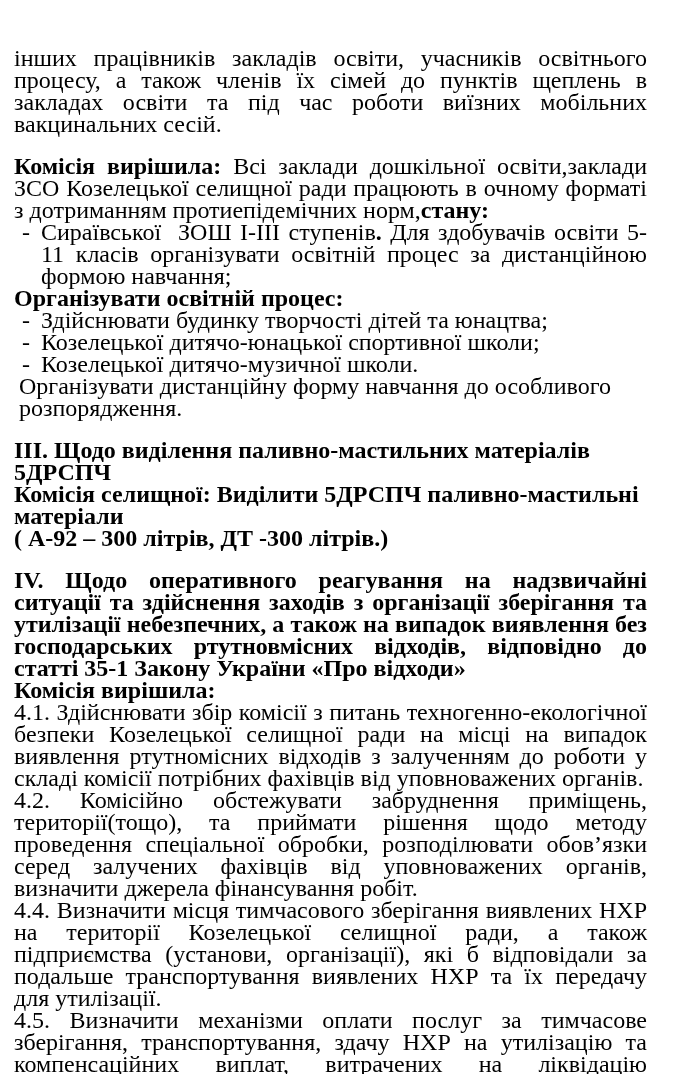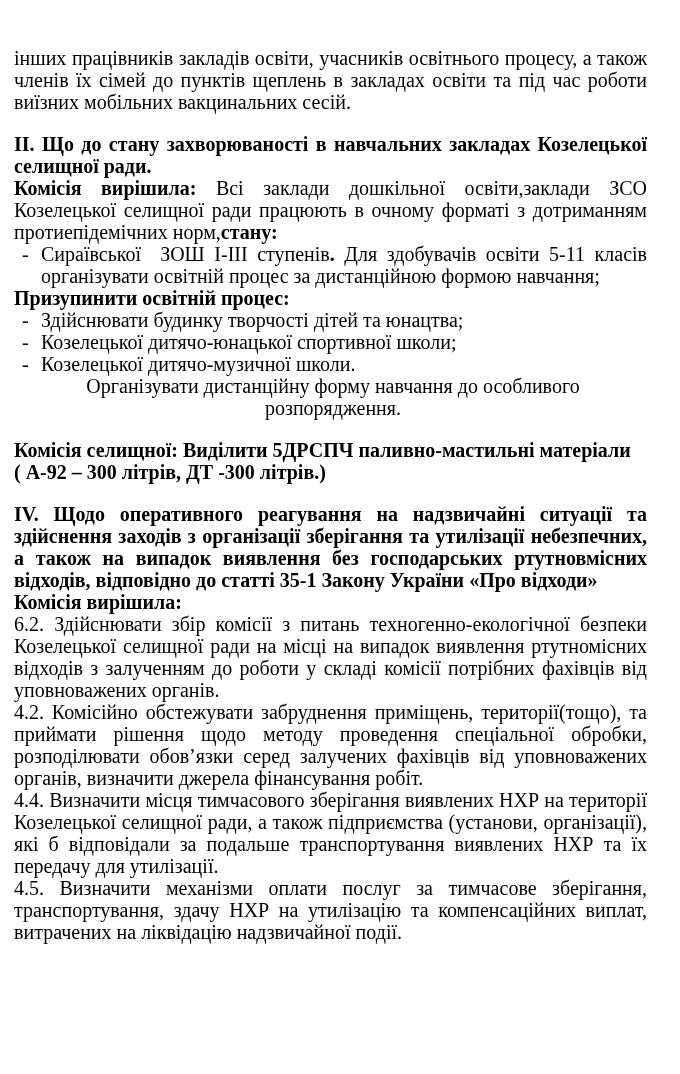--- a/index.html
+++ b/index.html
@@ -12,21 +12,21 @@
     background: #ffffff;
     overflow: hidden;
   }
   .page {
     box-sizing: border-box;
     width: 680px;
     height: 1074px;
     background: #ffffff;
     color: #000000;
     font-family: "Liberation Serif", "DejaVu Serif", serif;
-    font-size: 20px;
+    font-size: 24px;
     line-height: 22px;
     padding: 47px 33px 0 14px;
   }
   .block { margin: 0; }
   .justify { text-align: justify; }
   .bold { font-weight: bold; }
   .li {
     position: relative;
     padding-left: 27px;
     text-align: justify;
@@ -39,34 +39,34 @@
   }
   .spacer { width: 100%; }
 </style>
 </head>
 <body>
 
 <div class="page">
   <div>
       <div class="block p justify"><span>інших працівників закладів освіти, учасників освітнього процесу, а також членів їх сімей до пунктів щеплень в закладах освіти та під час роботи виїзних мобільних вакцинальних сесій.</span></div>
       <div class="spacer" style="height: 20px;"></div>
-      <div class="block p justify"><span class="bold">ІІ. Що до стану захворюваності в навчальних закладах Козелецької селищної ради.</span></div>
       <div class="block p justify"><span class="bold">Комісія вирішила: </span><span>Всі заклади дошкільної освіти,заклади ЗСО Козелецької селищної ради працюють в очному форматі з дотриманням протиепідемічних норм,</span><span class="bold">стану:</span></div>
       <div class="block li"><span class="dash">-</span><span>Сираївської&nbsp; ЗОШ І-ІІІ ступенів</span><span class="bold">.</span><span> Для здобувачів освіти 5-11 класів організувати освітній процес за дистанційною формою навчання;</span></div>
-      <div class="block p"><span class="bold">Призупинити освітній процес:</span></div>
+      <div class="block p"><span class="bold">Організувати освітній процес:</span></div>
       <div class="block li"><span class="dash">-</span><span>Здійснювати будинку творчості дітей та юнацтва;</span></div>
       <div class="block li"><span class="dash">-</span><span>Козелецької дитячо-юнацької спортивної школи;</span></div>
       <div class="block li"><span class="dash">-</span><span>Козелецької дитячо-музичної школи.</span></div>
-      <div class="block p" style="padding-left: 5px; text-align: center;"><span>Організувати дистанційну форму навчання до особливого розпорядження.</span></div>
+      <div class="block p" style="padding-left: 5px;"><span>Організувати дистанційну форму навчання до особливого розпорядження.</span></div>
       <div class="spacer" style="height: 20px;"></div>
       <div class="block bold">
+        <div>ІІІ. Щодо виділення паливно-мастильних матеріалів 5ДРСПЧ</div>
         <div>Комісія селищної: Виділити 5ДРСПЧ паливно-мастильні матеріали</div>
         <div>( А-92 – 300 літрів, ДТ -300 літрів.)</div>
       </div>
       <div class="spacer" style="height: 20px;"></div>
       <div class="block p justify"><span class="bold">IV. Щодо оперативного реагування на надзвичайні ситуації та здійснення заходів з організації зберігання та утилізації небезпечних, а також на випадок виявлення без господарських ртутновмісних відходів, відповідно до статті 35-1 Закону України «Про відходи»</span></div>
       <div class="block p"><span class="bold">Комісія вирішила:</span></div>
-      <div class="block p justify"><span>6.2. Здійснювати збір комісії з питань техногенно-екологічної безпеки Козелецької селищної ради на місці на випадок виявлення ртутномісних відходів з залученням до роботи у складі комісії потрібних фахівців від уповноважених органів.</span></div>
+      <div class="block p justify"><span>4.1. Здійснювати збір комісії з питань техногенно-екологічної безпеки Козелецької селищної ради на місці на випадок виявлення ртутномісних відходів з залученням до роботи у складі комісії потрібних фахівців від уповноважених органів.</span></div>
       <div class="block p justify"><span>4.2. Комісійно обстежувати забруднення приміщень, території(тощо), та приймати рішення щодо методу проведення спеціальної обробки, розподілювати обов’язки серед залучених фахівців від уповноважених органів, визначити джерела фінансування робіт.</span></div>
       <div class="block p justify"><span>4.4. Визначити місця тимчасового зберігання виявлених НХР на території Козелецької селищної ради, а також підприємства (установи, організації), які б відповідали за подальше транспортування виявлених НХР та їх передачу для утилізації.</span></div>
       <div class="block p justify"><span>4.5. Визначити механізми оплати послуг за тимчасове зберігання, транспортування, здачу НХР на утилізацію та компенсаційних виплат, витрачених на ліквідацію надзвичайної події.</span></div>
     </div>
 </div>
 
 </body></html>

